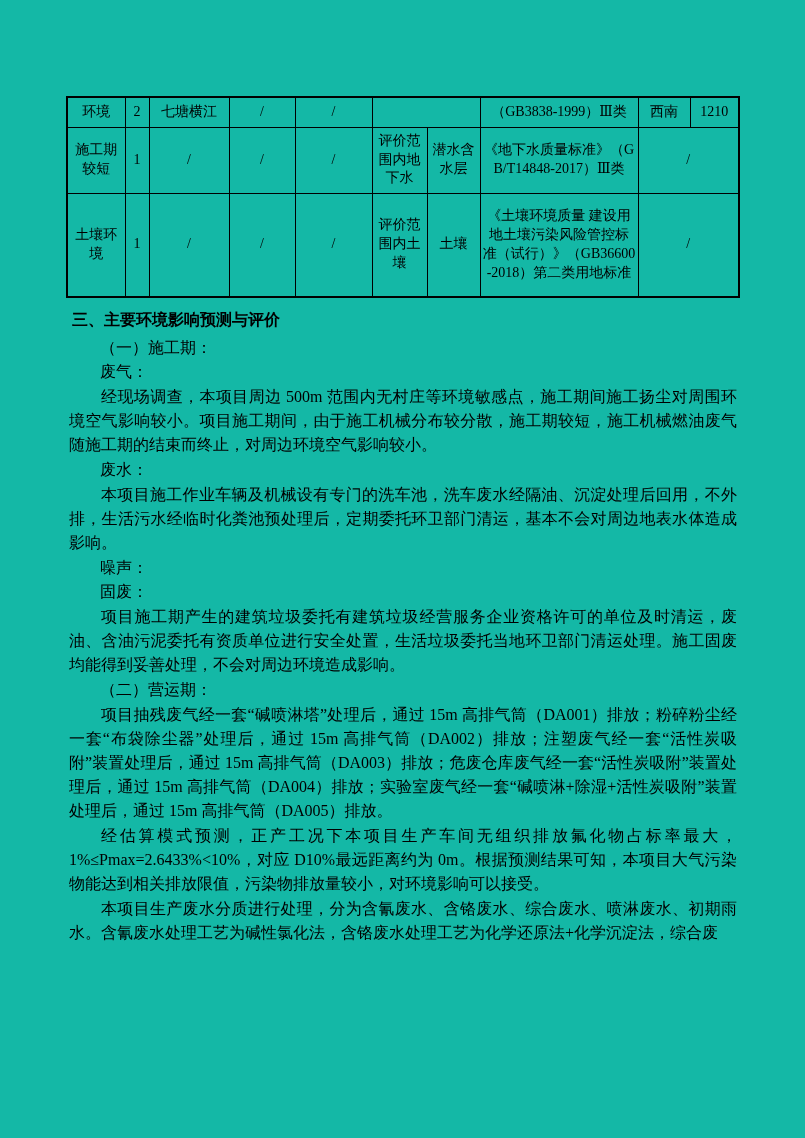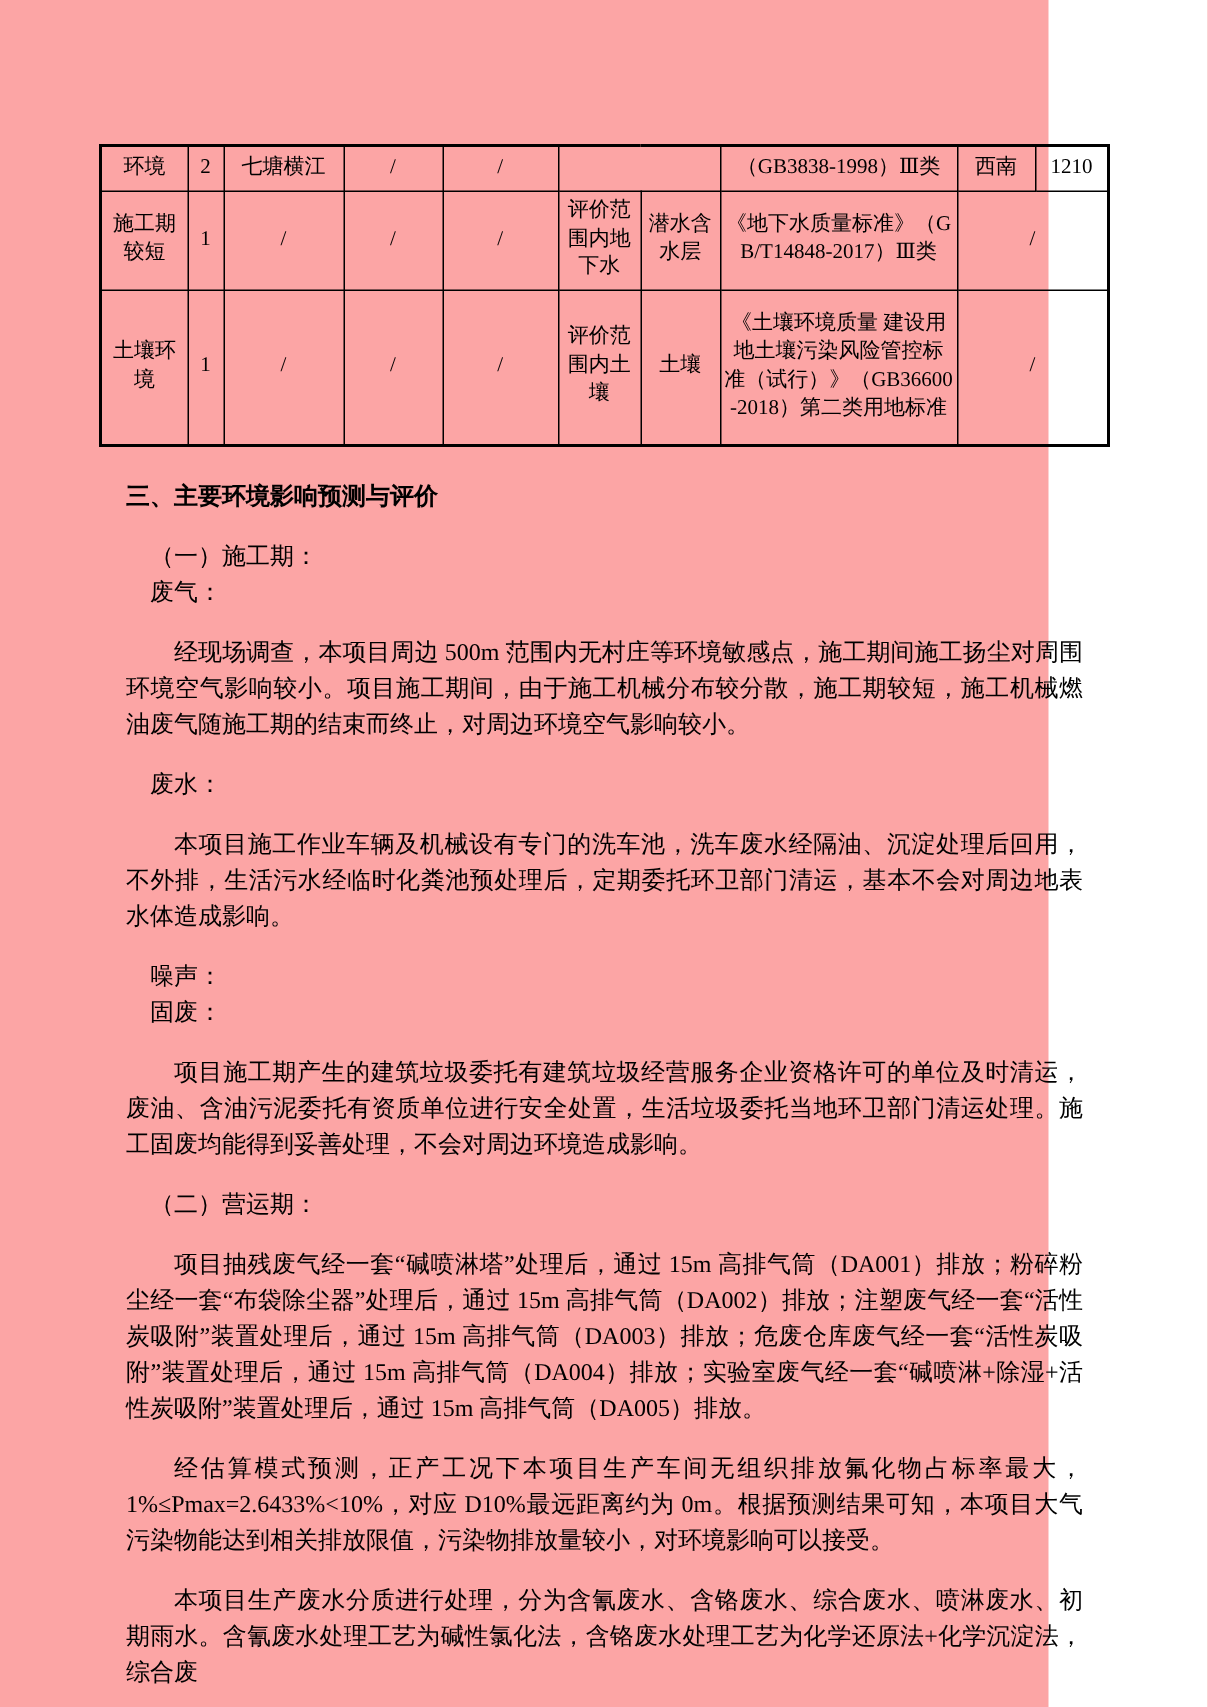--- a/index.html
+++ b/index.html
@@ -1,21 +1,21 @@
 <!DOCTYPE html>
 <html><head>
 <meta charset="utf-8">
 <style>
   html,body{margin:0;padding:0;}
   body{
     width:805px;height:1138px;background:#ffffff;color:#000000;
     font-family:"Liberation Serif","DejaVu Serif",serif;
     position:relative;overflow:hidden;
   }
-  .page{position:absolute;left:0;top:0;width:699px;height:1138px;background:#fca5a5;}
+  .page{position:absolute;left:0;top:0;width:805px;height:1138px;background:#14b8a6;}
 
   
   table.std{
     position:absolute;left:66px;top:96px;
     width:672px;border-collapse:collapse;table-layout:fixed;
     border:2px solid #000;
   }
   table.std td{
     border:1px solid #000;
     text-align:center;vertical-align:middle;
@@ -26,23 +26,23 @@
   }
   tr.r1{height:30px;}
   tr.r2{height:66px;}
   tr.r3{height:104px;}
 
   
   .content{
     position:absolute;left:68px;top:304px;width:670px;
     font-size:16px;line-height:24px;text-align:justify;
   }
-  .h-main{font-weight:bold;margin:16px;}
+  .h-main{font-weight:bold;margin:4px;}
   .h-sub{font-weight:normal;margin:0;padding-left:32px;}
-  .para{margin:16px;text-indent:32px;}
+  .para{margin:1px;text-indent:32px;}
 </style>
 </head>
 <body>
 
 <div class="page">
 
   <table class="std">
     <colgroup>
       <col style="width:58px">
         <col style="width:24px">
@@ -56,21 +56,21 @@
       <col style="width:49px">
     </colgroup>
     <tbody>
         <tr class="r1">
       <td>环境</td>
       <td>2</td>
       <td>七塘横江</td>
       <td>/</td>
       <td>/</td>
       <td colspan="2"></td>
-      <td>（GB3838-1998）Ⅲ类</td>
+      <td>（GB3838-1999）Ⅲ类</td>
       <td>西南</td>
       <td>1210</td>
     </tr>
     <tr class="r2">
       <td>施工期较短</td>
       <td>1</td>
       <td>/</td>
       <td>/</td>
       <td>/</td>
       <td>评价范围内地下水</td>

